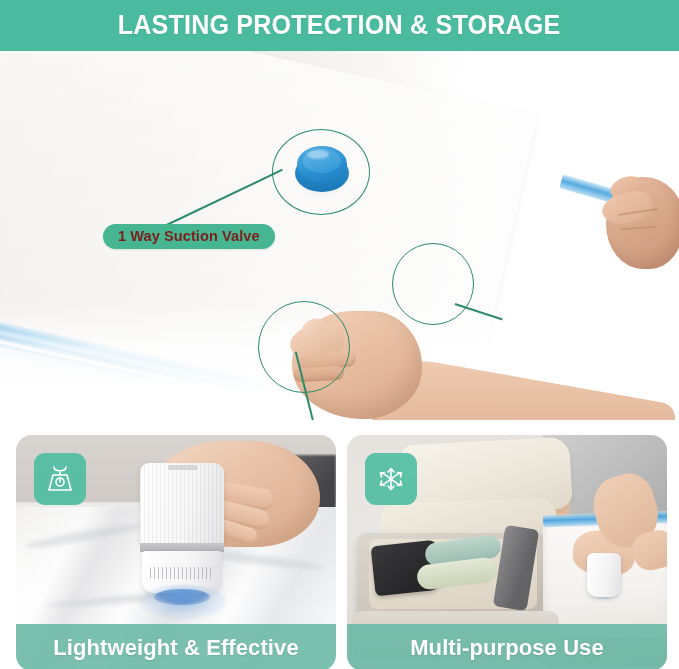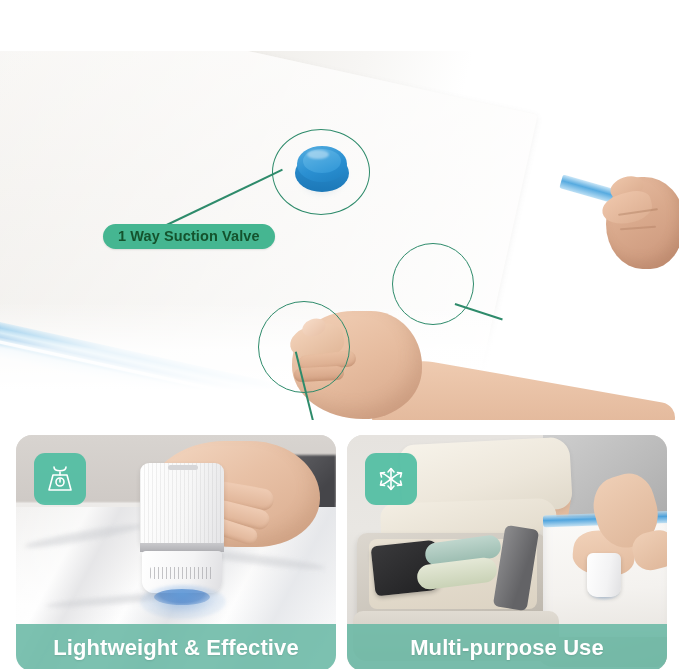--- a/index.html
+++ b/index.html
@@ -195,21 +195,21 @@
   .leader-zipper { left: 455px; top: 252px; width: 50px;  transform: rotate(18deg); }
   .leader-full   { left: 296px; top: 300px; width: 88px;  transform: rotate(76deg); }
 
   
   .pill {
     position: absolute;
     display: inline-flex;
     align-items: center;
     justify-content: center;
     background: #45B691;
-    color: #14532d;
+    color: #7f1d1d;
     font-family: "Liberation Sans", sans-serif;
     font-weight: bold;
     border-radius: 999px;
     white-space: nowrap;
     box-shadow: 0 1px 2px rgba(0,0,0,0.10);
     z-index: 9;
     letter-spacing: 0.1px;
   }
   .pill-valve {
     left: 103px; top: 173px;
@@ -645,20 +645,23 @@
     letter-spacing: 0.1px;
     white-space: nowrap;
     text-shadow: 0 1px 2px rgba(0,0,0,0.10);
   }
 </style>
 </head>
 <body>
 
 <div id="root">
 
+  <div class="header-banner">
+    <div class="header-title">LASTING PROTECTION &amp; STORAGE</div>
+  </div>
 
   <div class="hero">
     <div class="hero-white-field"></div>
 
     <div class="bag">
       <div class="bag-sheet"></div>
       <div class="bag-sheet-sheen"></div>
       <div class="bag-zipper"></div>
       <div class="bag-zipper-hi"></div>
       <div class="bag-zipper-edge"></div>

